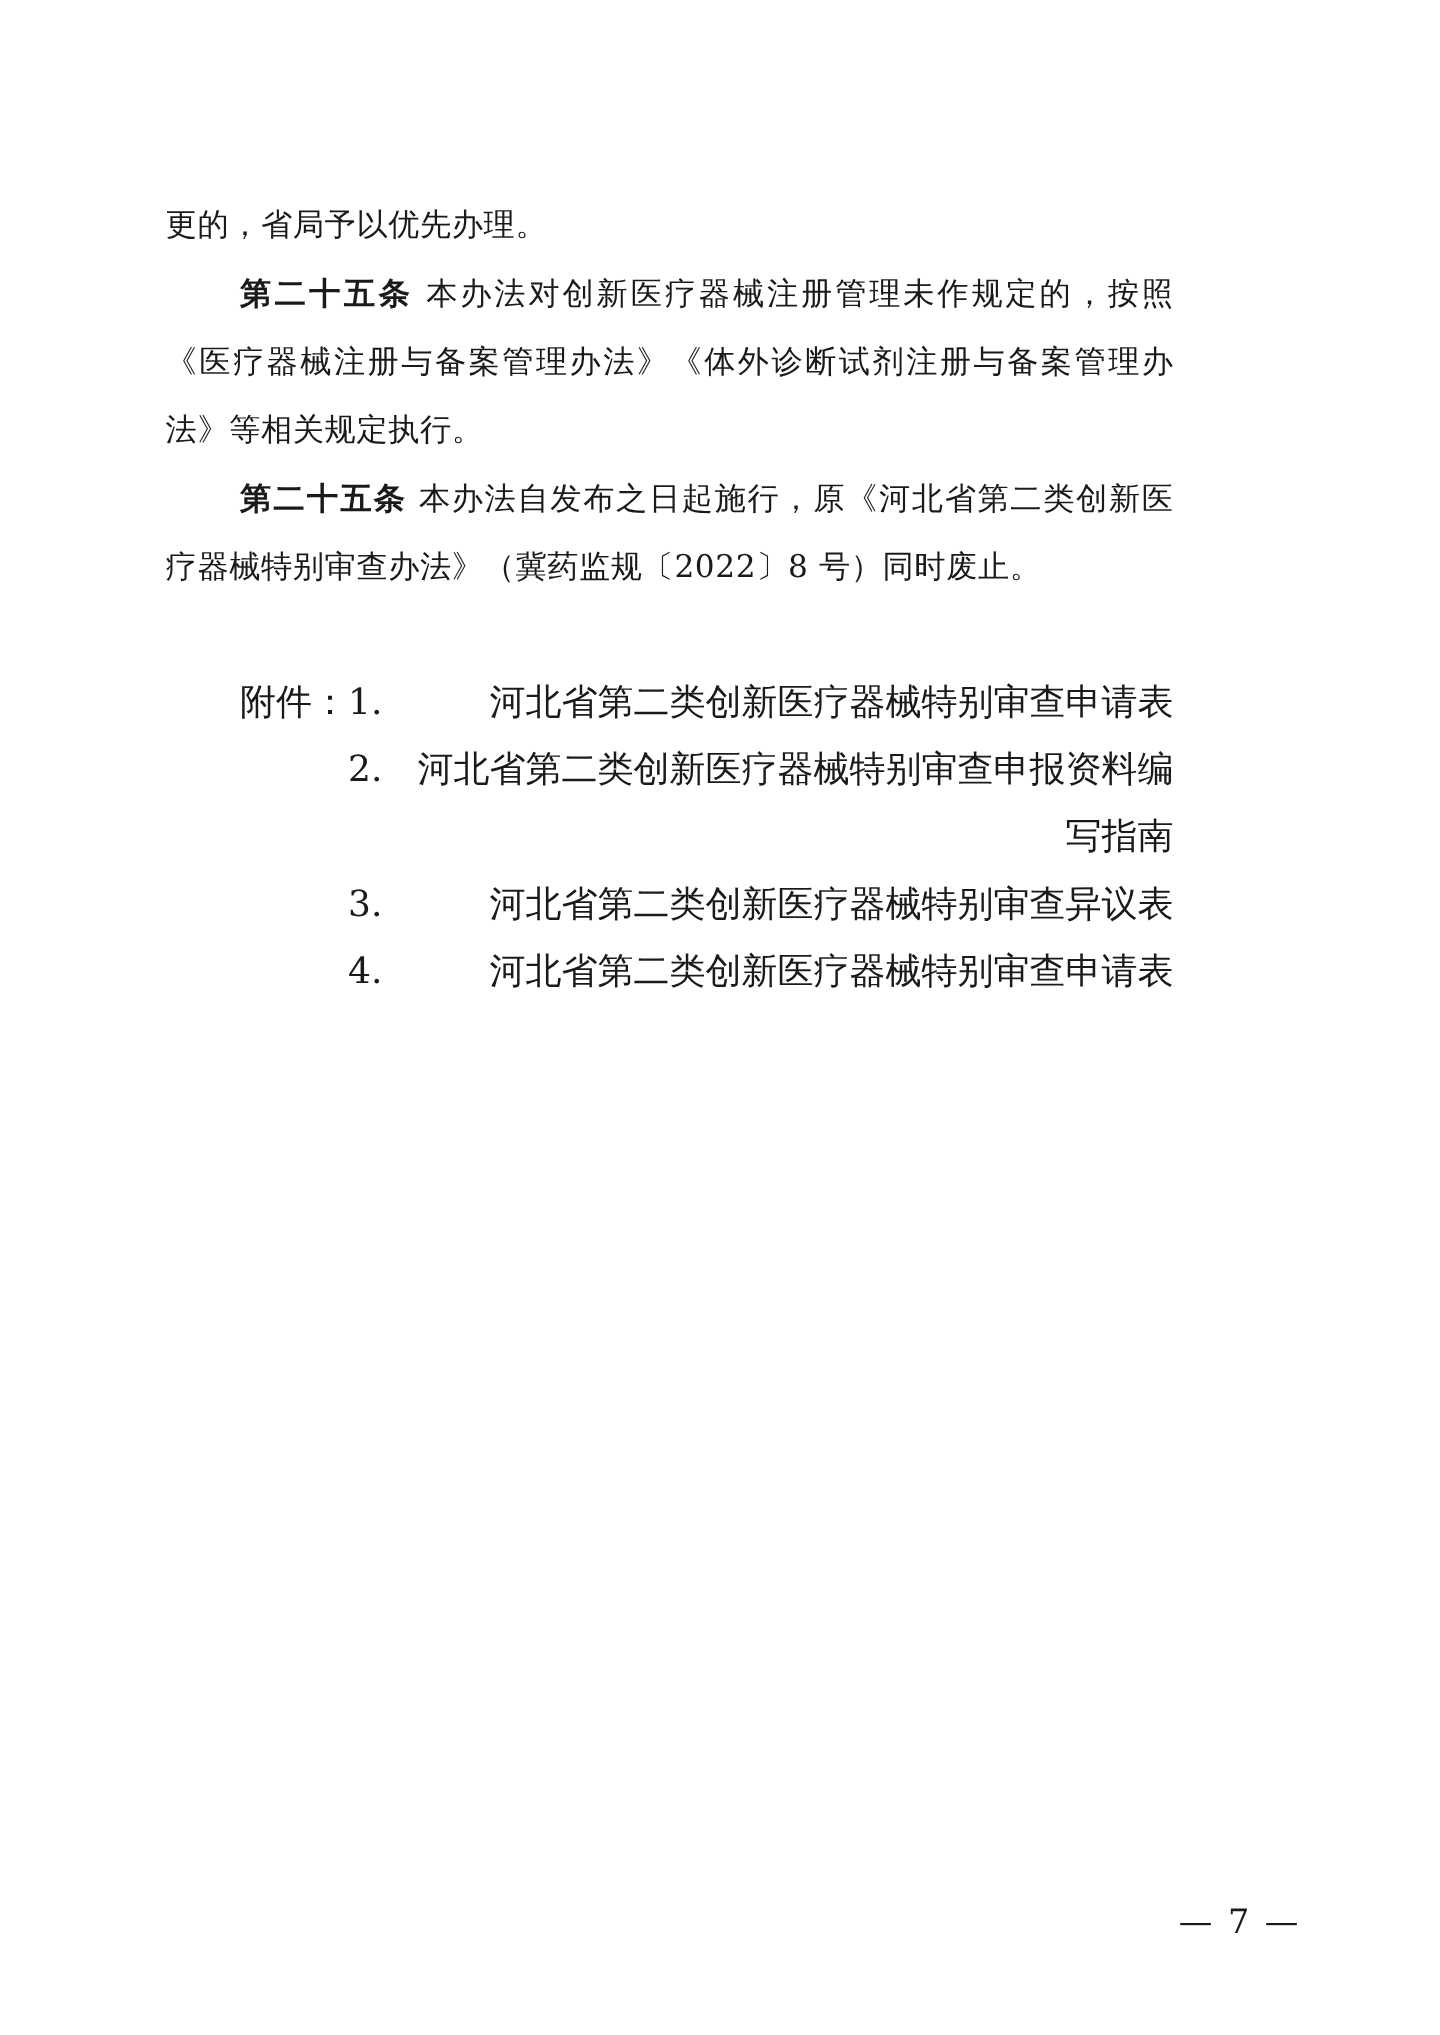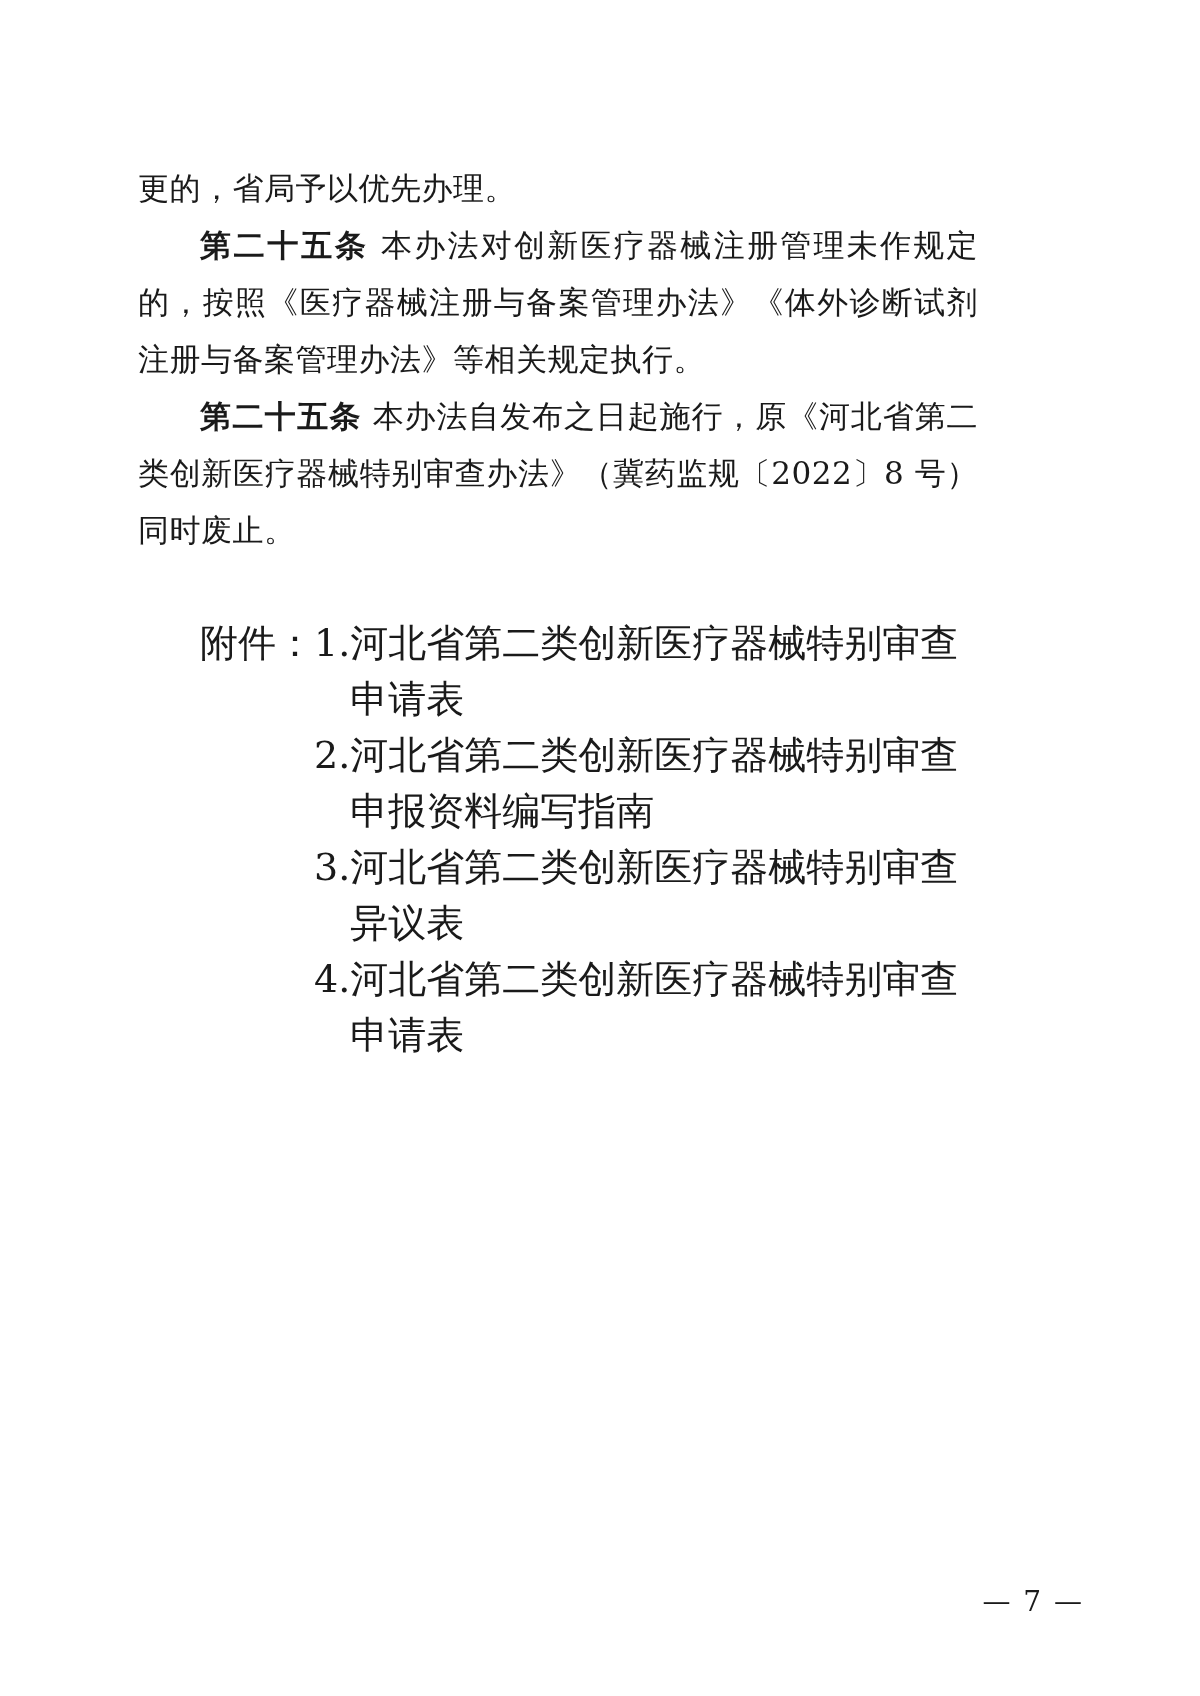--- a/index.html
+++ b/index.html
@@ -17,39 +17,39 @@
     box-sizing: border-box;
     overflow: hidden;
   }
   .content {
     position: absolute;
     left: 138px;
     top: 160px;
     width: 840px;
   }
   .para {
-    font-size: 31px;
+    font-size: 26px;
     line-height: 57px;
     letter-spacing: 0.5px;
     text-align: justify;
     text-justify: inter-ideograph;
     margin: 0 0 0 0;
   }
   .para.indent {
     text-indent: 62px;
   }
   .artnum {
     font-weight: bold;
     letter-spacing: 1px;
   }
   .spacer-med { height: 56px; }
 
   .attach-block {
     margin-top: 0;
-    font-size: 38px;
+    font-size: 30px;
     line-height: 56px;
   }
   .attach-first {
     display: flex;
     align-items: flex-start;
     text-indent: 0;
     padding-left: 62px;
   }
   .attach-label {
     white-space: nowrap;
@@ -59,20 +59,21 @@
   }
   .attach-item {
     display: flex;
     align-items: flex-start;
   }
   .attach-item .num {
     white-space: nowrap;
   }
   .attach-item .txt {
     flex: 1;
+    text-align: right;
   }
   .page-number {
     position: absolute;
     right: 116px;
     bottom: 78px;
     font-size: 28px;
     letter-spacing: 2px;
     color: #1a1a1a;
     font-family: "DejaVu Serif", "Liberation Serif", serif;
   }

